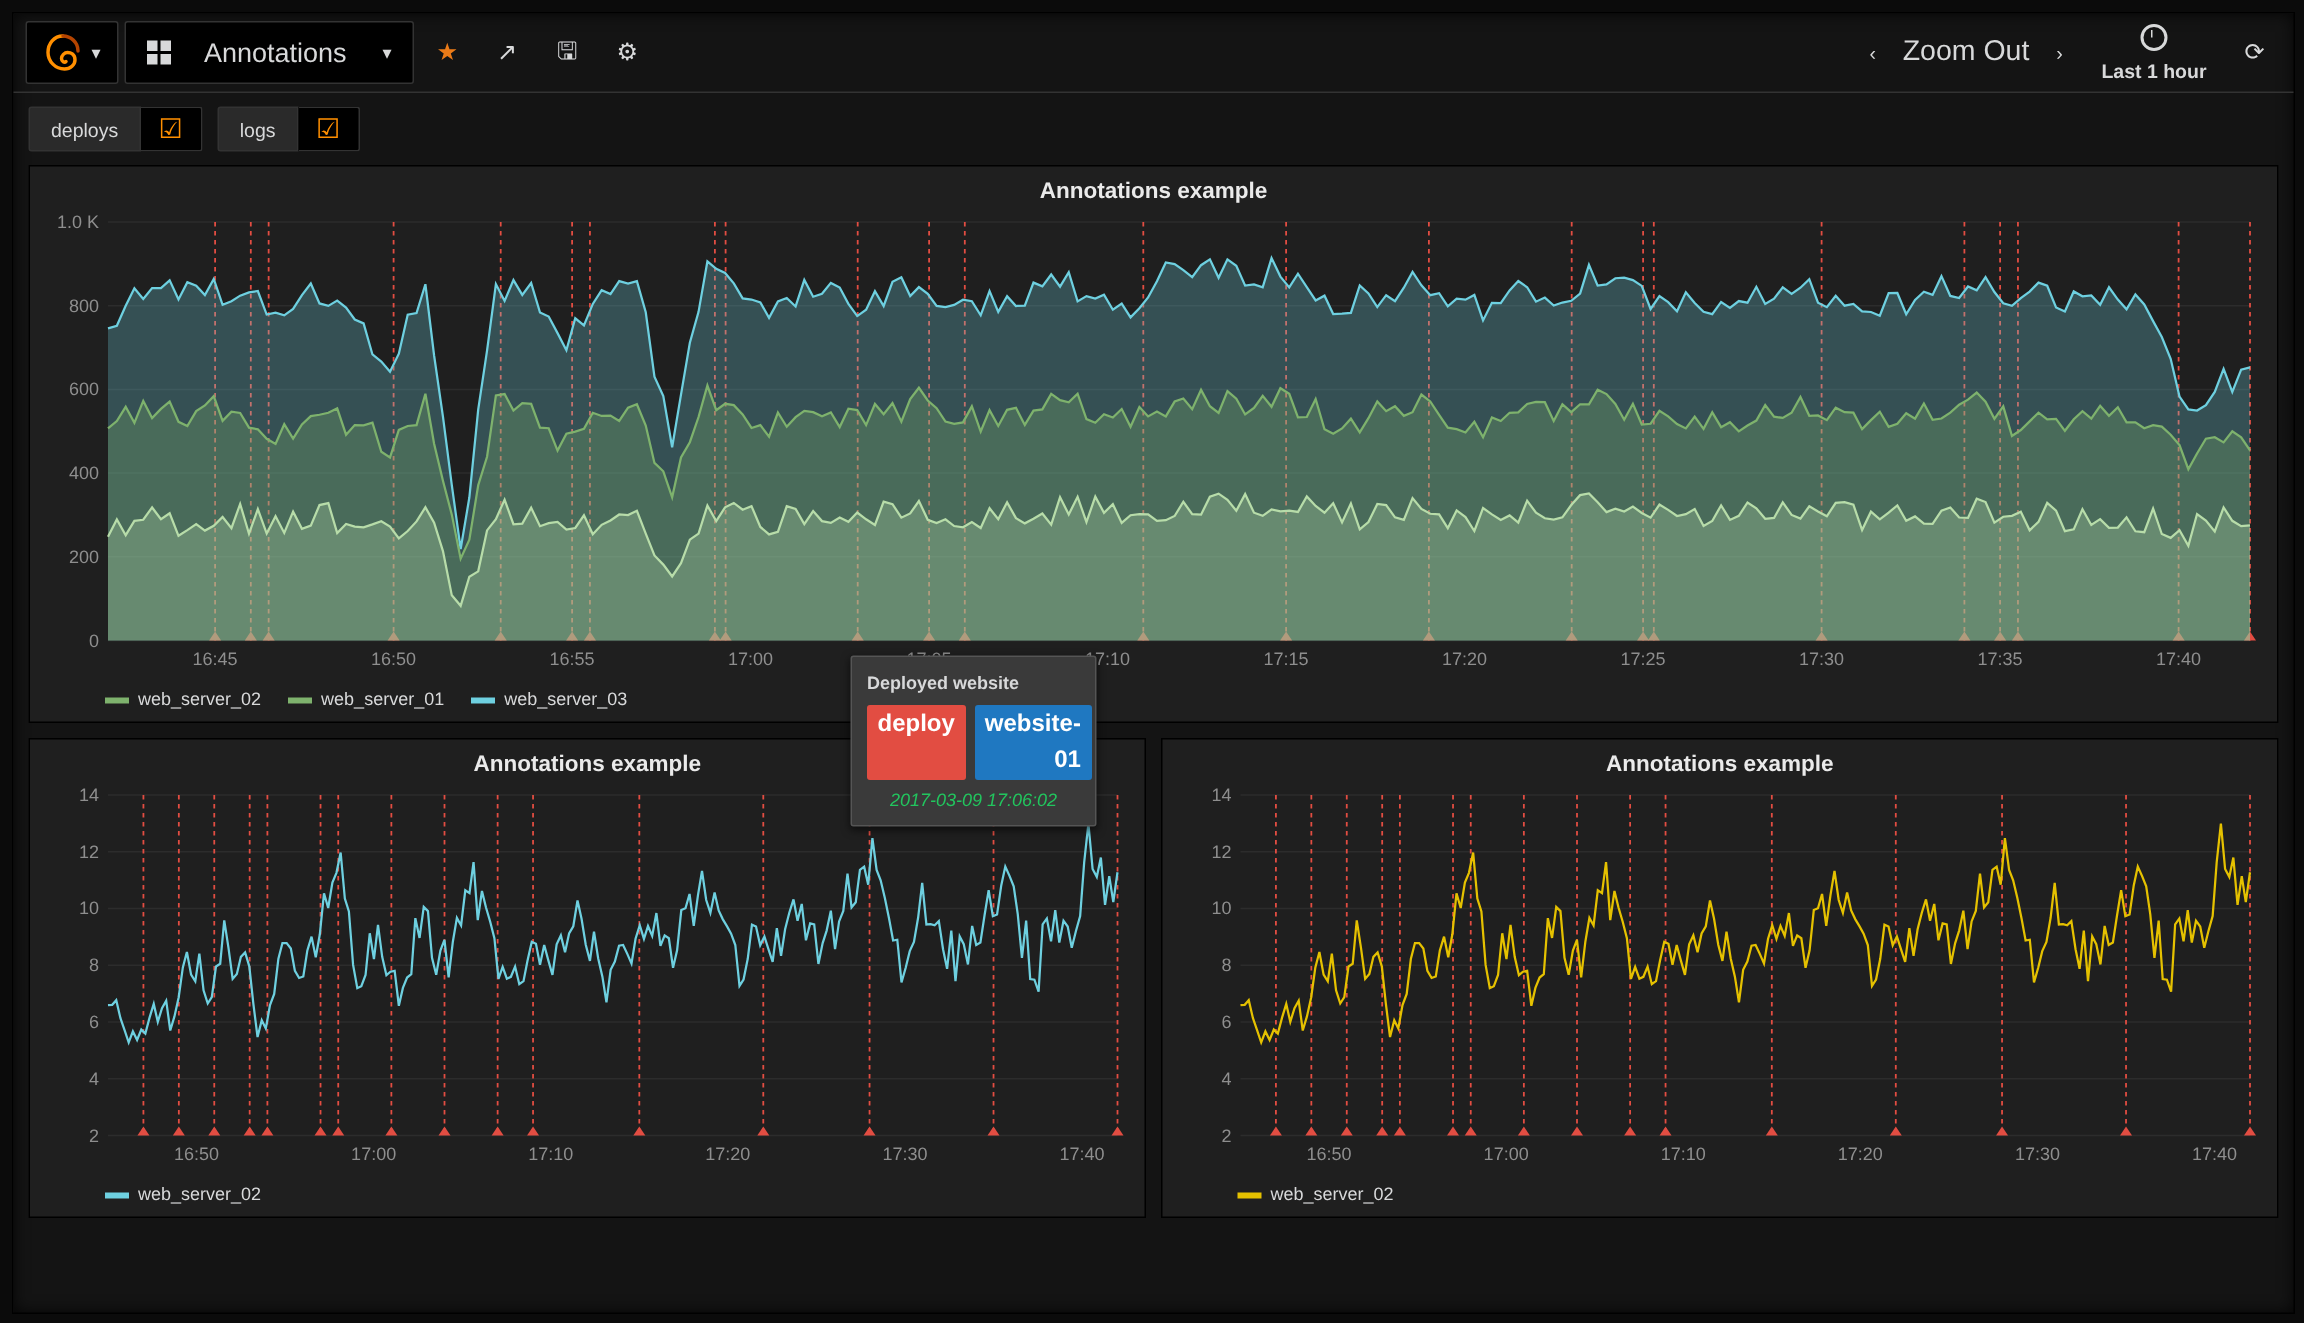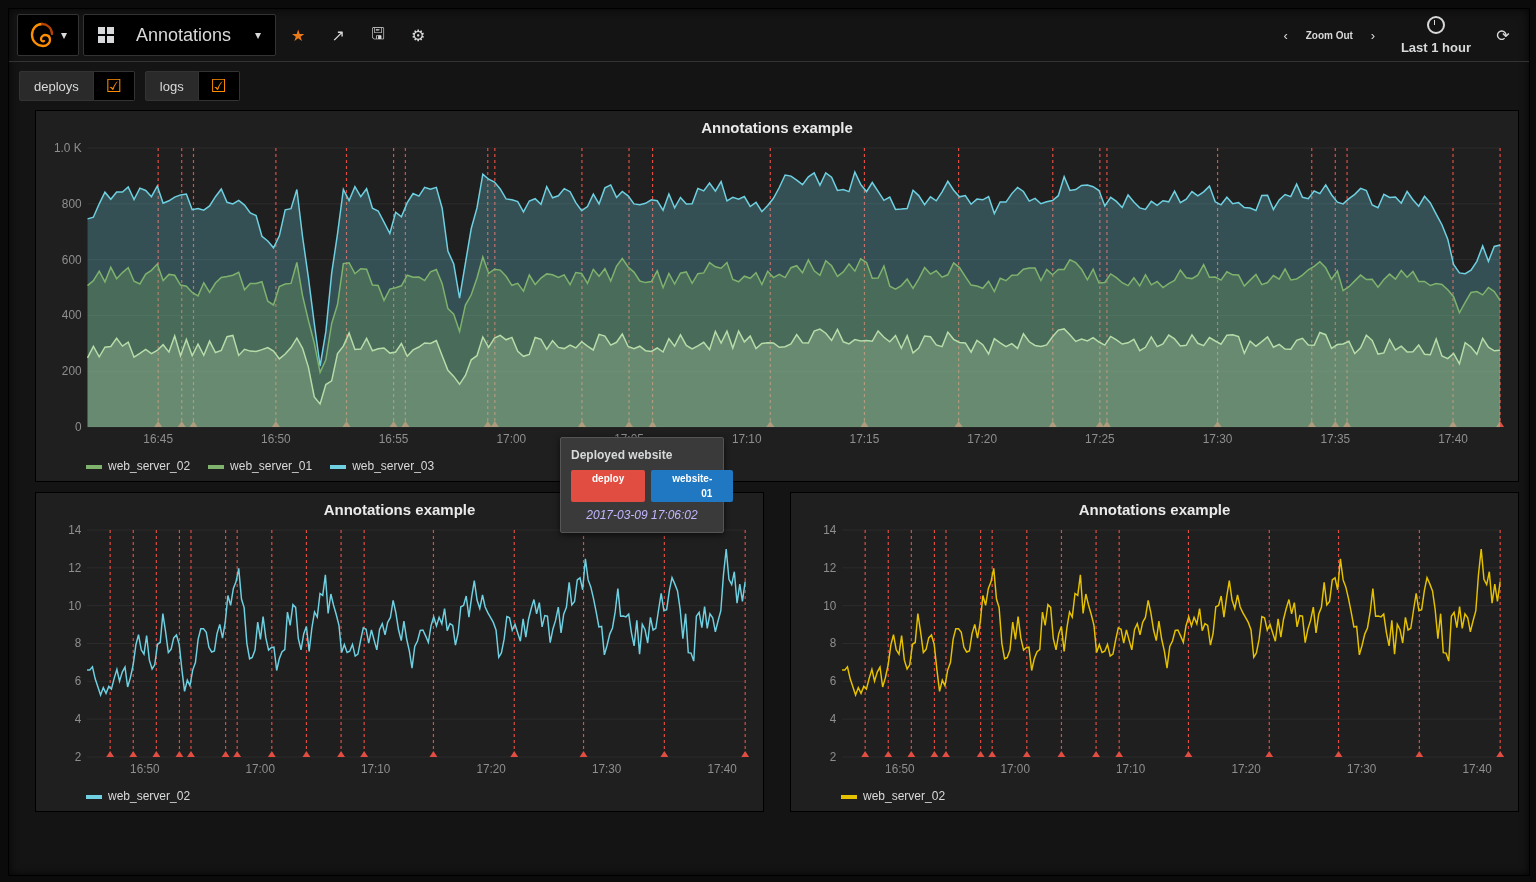--- a/index.html
+++ b/index.html
@@ -62,21 +62,21 @@
   .grid-icon span{background:#d8d9da;}
   .caret{font-size:12px;color:var(--text);margin-left:2px;}
   .tool-btn{
     width:36px;height:36px;display:flex;align-items:center;justify-content:center;
     color:var(--text);font-size:16px;border-radius:2px;
   }
   .star{color:var(--accent);}
   .spacer{flex:1;}
   .time-nav{display:flex;align-items:center;gap:6px;}
   .time-nav .nav-btn{width:28px;height:28px;display:flex;align-items:center;justify-content:center;color:var(--text);}
-  .zoom-label{font-size:10px;color:var(--text);font-weight:700;text-align:center;}
+  .zoom-label{font-size:19px;color:var(--text);font-weight:400;text-align:center;}
   .time-range{display:flex;align-items:center;gap:6px;padding:0 10px;font-weight:600;flex-direction:column;}
   .clock{width:14px;height:14px;border:2px solid var(--text);border-radius:50%;position:relative;}
   .clock::after{content:"";position:absolute;left:5px;top:2px;width:1.5px;height:5px;background:var(--text);}
   .refresh-icon{font-size:16px;color:var(--text);}
   
   .ann-row{
     height:48px;display:flex;align-items:center;gap:10px;padding:0 10px;
   }
   .ann-pair{display:flex;height:30px;}
   .ann-label{
@@ -88,21 +88,20 @@
     width:40px;background:#000;border:1px solid var(--border);border-left:none;
     border-radius:0 2px 2px 0;display:flex;align-items:center;justify-content:center;
     color:var(--check);font-size:18px;
   }
   
   .panels{flex:1;display:flex;flex-direction:column;gap:10px;padding:0 10px 10px 10px;}
   .panel{
     background:var(--panel);border:1px solid #000;
     display:flex;flex-direction:column;
     position:relative;
-    margin-left:16px;
   }
   .panel-title{
     text-align:center;font-weight:700;font-size:15px;
     padding:8px 0 2px 0;color:#eaeaea;
   }
   .panel-body{flex:1;position:relative;padding:4px 10px 6px 10px;}
   .legend{display:flex;gap:18px;padding:6px 10px 8px 50px;font-size:12px;color:var(--text);}
   .legend .swatch{display:inline-block;width:16px;height:4px;vertical-align:middle;margin-right:6px;}
   .row2{display:flex;gap:10px;height:320px;}
   .row2 .panel{flex:1;}
@@ -119,24 +118,24 @@
     position:absolute;
     background:#3a3a3a;border:1px solid #555;
     border-radius:2px;padding:8px 10px;
     font-size:12px;line-height:1.5;
     box-shadow:0 2px 6px rgba(0,0,0,.6);
     z-index:20;
     color:#d8d9da;
     width:142px;
   }
   .tooltip .tags{display:flex;gap:6px;margin:6px 0 4px 0;}
-  .tag{padding:1px 21px;border-radius:2px;font-size:10px;color:#fff;font-weight:600;}
+  .tag{padding:1px 7px;border-radius:2px;font-size:16px;color:#fff;font-weight:600;}
   .tag.deploy{background:var(--red);}
   .tag.website{background:var(--blue);text-align:right;}
-  .ts{font-style:italic;color:#c4b5fd;text-align:center;}
+  .ts{font-style:italic;color:#22c55e;text-align:center;}
   .tt-title{font-weight:600;}
 </style>
 </head>
 <body>
 
 <div class="app">
 
   <div class="topbar">
     <div class="logo-cell">
       <span class="logo">
@@ -284,21 +283,21 @@
             <path d="M42.0 215.8 L47.9 204.3 L53.8 214.8 L59.6 205.2 L65.5 204.5 L71.4 196.3 L77.3 204.1 L83.1 200.2 L89.0 215.2 L94.9 211.4 L100.8 207.4 L106.6 211.7 L112.5 208.5 L118.4 202.7 L124.3 210.1 L130.1 194.0 L136.0 213.8 L141.9 197.4 L147.8 213.7 L153.7 202.2 L159.5 213.3 L165.4 199.1 L171.3 210.5 L177.2 208.4 L183.0 194.7 L188.9 193.4 L194.8 213.4 L200.7 207.3 L206.5 209.1 L212.4 209.5 L218.3 207.6 L224.2 205.5 L230.0 209.0 L235.9 216.9 L241.8 212.0 L247.7 205.6 L253.6 196.2 L259.4 206.4 L265.3 225.4 L271.2 254.9 L277.1 261.9 L282.9 242.5 L288.8 238.9 L294.7 211.6 L300.6 204.1 L306.4 191.1 L312.3 207.5 L318.2 207.1 L324.1 196.5 L330.0 208.8 L335.8 206.8 L341.7 206.0 L347.6 211.1 L353.5 210.0 L359.3 201.5 L365.2 214.2 L371.1 207.9 L377.0 205.0 L382.8 201.0 L388.7 201.4 L394.6 198.5 L400.5 213.7 L406.3 228.3 L412.2 234.4 L418.1 242.3 L424.0 233.5 L429.9 217.8 L435.7 213.7 L441.6 195.0 L447.5 205.4 L453.4 196.2 L459.2 193.3 L465.1 197.8 L471.0 195.4 L476.9 209.3 L482.7 214.3 L488.6 212.5 L494.5 195.5 L500.4 197.3 L506.2 207.4 L512.1 198.7 L518.0 205.4 L523.9 206.6 L529.8 203.0 L535.6 205.9 L541.5 199.7 L547.4 204.2 L553.3 208.0 L559.1 192.4 L565.0 194.1 L570.9 203.1 L576.8 200.3 L582.6 192.0 L588.5 204.5 L594.4 206.7 L600.3 204.2 L606.1 208.7 L612.0 209.5 L617.9 206.0 L623.8 210.0 L629.7 196.8 L635.5 204.1 L641.4 192.9 L647.3 203.4 L653.2 206.9 L659.0 203.8 L664.9 200.3 L670.8 207.8 L676.7 189.4 L682.5 201.0 L688.4 189.2 L694.3 206.1 L700.2 189.1 L706.0 199.9 L711.9 194.1 L717.8 206.6 L723.7 201.5 L729.6 200.7 L735.4 200.9 L741.3 205.3 L747.2 204.8 L753.1 202.0 L758.9 192.5 L764.8 200.8 L770.7 201.1 L776.6 189.1 L782.4 187.1 L788.3 191.2 L794.2 198.5 L800.1 187.4 L806.0 199.8 L811.8 201.9 L817.7 197.6 L823.6 198.9 L829.5 198.4 L835.3 199.3 L841.2 189.0 L847.1 195.3 L853.0 199.8 L858.8 193.5 L864.7 206.3 L870.6 193.7 L876.5 210.9 L882.3 206.0 L888.2 194.0 L894.1 194.7 L900.0 202.9 L905.9 204.6 L911.7 190.1 L917.6 197.3 L923.5 200.5 L929.4 200.9 L935.2 210.1 L941.1 198.3 L947.0 202.7 L952.9 212.0 L958.7 196.7 L964.6 200.9 L970.5 204.7 L976.4 201.6 L982.2 206.4 L988.1 191.8 L994.0 199.8 L999.9 203.5 L1005.8 204.4 L1011.6 202.9 L1017.5 194.7 L1023.4 188.1 L1029.3 186.9 L1035.1 192.8 L1041.0 199.4 L1046.9 197.1 L1052.8 199.0 L1058.6 195.7 L1064.5 200.0 L1070.4 203.1 L1076.3 194.4 L1082.1 197.9 L1088.0 202.0 L1093.9 200.8 L1099.8 197.4 L1105.7 208.7 L1111.5 205.3 L1117.4 194.9 L1123.3 204.6 L1129.2 201.9 L1135.0 193.0 L1140.9 196.9 L1146.8 203.9 L1152.7 203.3 L1158.5 192.9 L1164.4 201.3 L1170.3 203.7 L1176.2 195.5 L1182.0 199.0 L1187.9 202.2 L1193.8 193.2 L1199.7 192.8 L1205.6 194.5 L1211.4 211.4 L1217.3 199.1 L1223.2 204.2 L1229.1 199.7 L1234.9 194.9 L1240.8 205.2 L1246.7 202.3 L1252.6 207.1 L1258.4 207.2 L1264.3 198.4 L1270.2 196.3 L1276.1 203.0 L1282.0 203.3 L1287.8 190.5 L1293.7 192.7 L1299.6 206.4 L1305.5 202.5 L1311.3 201.9 L1317.2 199.2 L1323.1 211.5 L1329.0 205.9 L1334.8 193.3 L1340.7 198.4 L1346.6 212.1 L1352.5 210.9 L1358.3 197.5 L1364.2 208.0 L1370.1 204.1 L1376.0 209.9 L1381.9 209.7 L1387.7 202.9 L1393.6 212.2 L1399.5 212.8 L1405.4 197.0 L1411.2 214.0 L1417.1 216.6 L1423.0 211.5 L1428.9 221.9 L1434.7 200.7 L1440.6 205.0 L1446.5 212.3 L1452.4 196.3 L1458.2 205.2 L1464.1 208.8 L1470.0 208.2 L 1470.0 285.0 L 42.0 285.0 Z" fill="#b7dca9" opacity="0.28" class="series-area"></path>
             <path d="M42.0 215.8 L47.9 204.3 L53.8 214.8 L59.6 205.2 L65.5 204.5 L71.4 196.3 L77.3 204.1 L83.1 200.2 L89.0 215.2 L94.9 211.4 L100.8 207.4 L106.6 211.7 L112.5 208.5 L118.4 202.7 L124.3 210.1 L130.1 194.0 L136.0 213.8 L141.9 197.4 L147.8 213.7 L153.7 202.2 L159.5 213.3 L165.4 199.1 L171.3 210.5 L177.2 208.4 L183.0 194.7 L188.9 193.4 L194.8 213.4 L200.7 207.3 L206.5 209.1 L212.4 209.5 L218.3 207.6 L224.2 205.5 L230.0 209.0 L235.9 216.9 L241.8 212.0 L247.7 205.6 L253.6 196.2 L259.4 206.4 L265.3 225.4 L271.2 254.9 L277.1 261.9 L282.9 242.5 L288.8 238.9 L294.7 211.6 L300.6 204.1 L306.4 191.1 L312.3 207.5 L318.2 207.1 L324.1 196.5 L330.0 208.8 L335.8 206.8 L341.7 206.0 L347.6 211.1 L353.5 210.0 L359.3 201.5 L365.2 214.2 L371.1 207.9 L377.0 205.0 L382.8 201.0 L388.7 201.4 L394.6 198.5 L400.5 213.7 L406.3 228.3 L412.2 234.4 L418.1 242.3 L424.0 233.5 L429.9 217.8 L435.7 213.7 L441.6 195.0 L447.5 205.4 L453.4 196.2 L459.2 193.3 L465.1 197.8 L471.0 195.4 L476.9 209.3 L482.7 214.3 L488.6 212.5 L494.5 195.5 L500.4 197.3 L506.2 207.4 L512.1 198.7 L518.0 205.4 L523.9 206.6 L529.8 203.0 L535.6 205.9 L541.5 199.7 L547.4 204.2 L553.3 208.0 L559.1 192.4 L565.0 194.1 L570.9 203.1 L576.8 200.3 L582.6 192.0 L588.5 204.5 L594.4 206.7 L600.3 204.2 L606.1 208.7 L612.0 209.5 L617.9 206.0 L623.8 210.0 L629.7 196.8 L635.5 204.1 L641.4 192.9 L647.3 203.4 L653.2 206.9 L659.0 203.8 L664.9 200.3 L670.8 207.8 L676.7 189.4 L682.5 201.0 L688.4 189.2 L694.3 206.1 L700.2 189.1 L706.0 199.9 L711.9 194.1 L717.8 206.6 L723.7 201.5 L729.6 200.7 L735.4 200.9 L741.3 205.3 L747.2 204.8 L753.1 202.0 L758.9 192.5 L764.8 200.8 L770.7 201.1 L776.6 189.1 L782.4 187.1 L788.3 191.2 L794.2 198.5 L800.1 187.4 L806.0 199.8 L811.8 201.9 L817.7 197.6 L823.6 198.9 L829.5 198.4 L835.3 199.3 L841.2 189.0 L847.1 195.3 L853.0 199.8 L858.8 193.5 L864.7 206.3 L870.6 193.7 L876.5 210.9 L882.3 206.0 L888.2 194.0 L894.1 194.7 L900.0 202.9 L905.9 204.6 L911.7 190.1 L917.6 197.3 L923.5 200.5 L929.4 200.9 L935.2 210.1 L941.1 198.3 L947.0 202.7 L952.9 212.0 L958.7 196.7 L964.6 200.9 L970.5 204.7 L976.4 201.6 L982.2 206.4 L988.1 191.8 L994.0 199.8 L999.9 203.5 L1005.8 204.4 L1011.6 202.9 L1017.5 194.7 L1023.4 188.1 L1029.3 186.9 L1035.1 192.8 L1041.0 199.4 L1046.9 197.1 L1052.8 199.0 L1058.6 195.7 L1064.5 200.0 L1070.4 203.1 L1076.3 194.4 L1082.1 197.9 L1088.0 202.0 L1093.9 200.8 L1099.8 197.4 L1105.7 208.7 L1111.5 205.3 L1117.4 194.9 L1123.3 204.6 L1129.2 201.9 L1135.0 193.0 L1140.9 196.9 L1146.8 203.9 L1152.7 203.3 L1158.5 192.9 L1164.4 201.3 L1170.3 203.7 L1176.2 195.5 L1182.0 199.0 L1187.9 202.2 L1193.8 193.2 L1199.7 192.8 L1205.6 194.5 L1211.4 211.4 L1217.3 199.1 L1223.2 204.2 L1229.1 199.7 L1234.9 194.9 L1240.8 205.2 L1246.7 202.3 L1252.6 207.1 L1258.4 207.2 L1264.3 198.4 L1270.2 196.3 L1276.1 203.0 L1282.0 203.3 L1287.8 190.5 L1293.7 192.7 L1299.6 206.4 L1305.5 202.5 L1311.3 201.9 L1317.2 199.2 L1323.1 211.5 L1329.0 205.9 L1334.8 193.3 L1340.7 198.4 L1346.6 212.1 L1352.5 210.9 L1358.3 197.5 L1364.2 208.0 L1370.1 204.1 L1376.0 209.9 L1381.9 209.7 L1387.7 202.9 L1393.6 212.2 L1399.5 212.8 L1405.4 197.0 L1411.2 214.0 L1417.1 216.6 L1423.0 211.5 L1428.9 221.9 L1434.7 200.7 L1440.6 205.0 L1446.5 212.3 L1452.4 196.3 L1458.2 205.2 L1464.1 208.8 L1470.0 208.2 " stroke="#b7dca9" class="series-line"></path>
           </svg>
       </div>
       <div class="legend">
         <span><span class="swatch" style="background:#7eb26d"></span><span>web_server_02</span></span>
         <span><span class="swatch" style="background:#7eb26d"></span><span>web_server_01</span></span>
         <span><span class="swatch" style="background:#6ed0e0"></span><span>web_server_03</span></span>
       </div>
 
-      <div class="tooltip" style="left:524px;top:326px;">
+      <div class="tooltip" style="left:547px;top:326px;">
         <div class="tt-title">Deployed website</div>
         <div class="tags">
           <span class="tag deploy">deploy</span>
           <span class="tag website">website-01</span>
         </div>
         <div class="ts">2017-03-09 17:06:02</div>
       </div>
     </div>
 
     <div class="row2">

